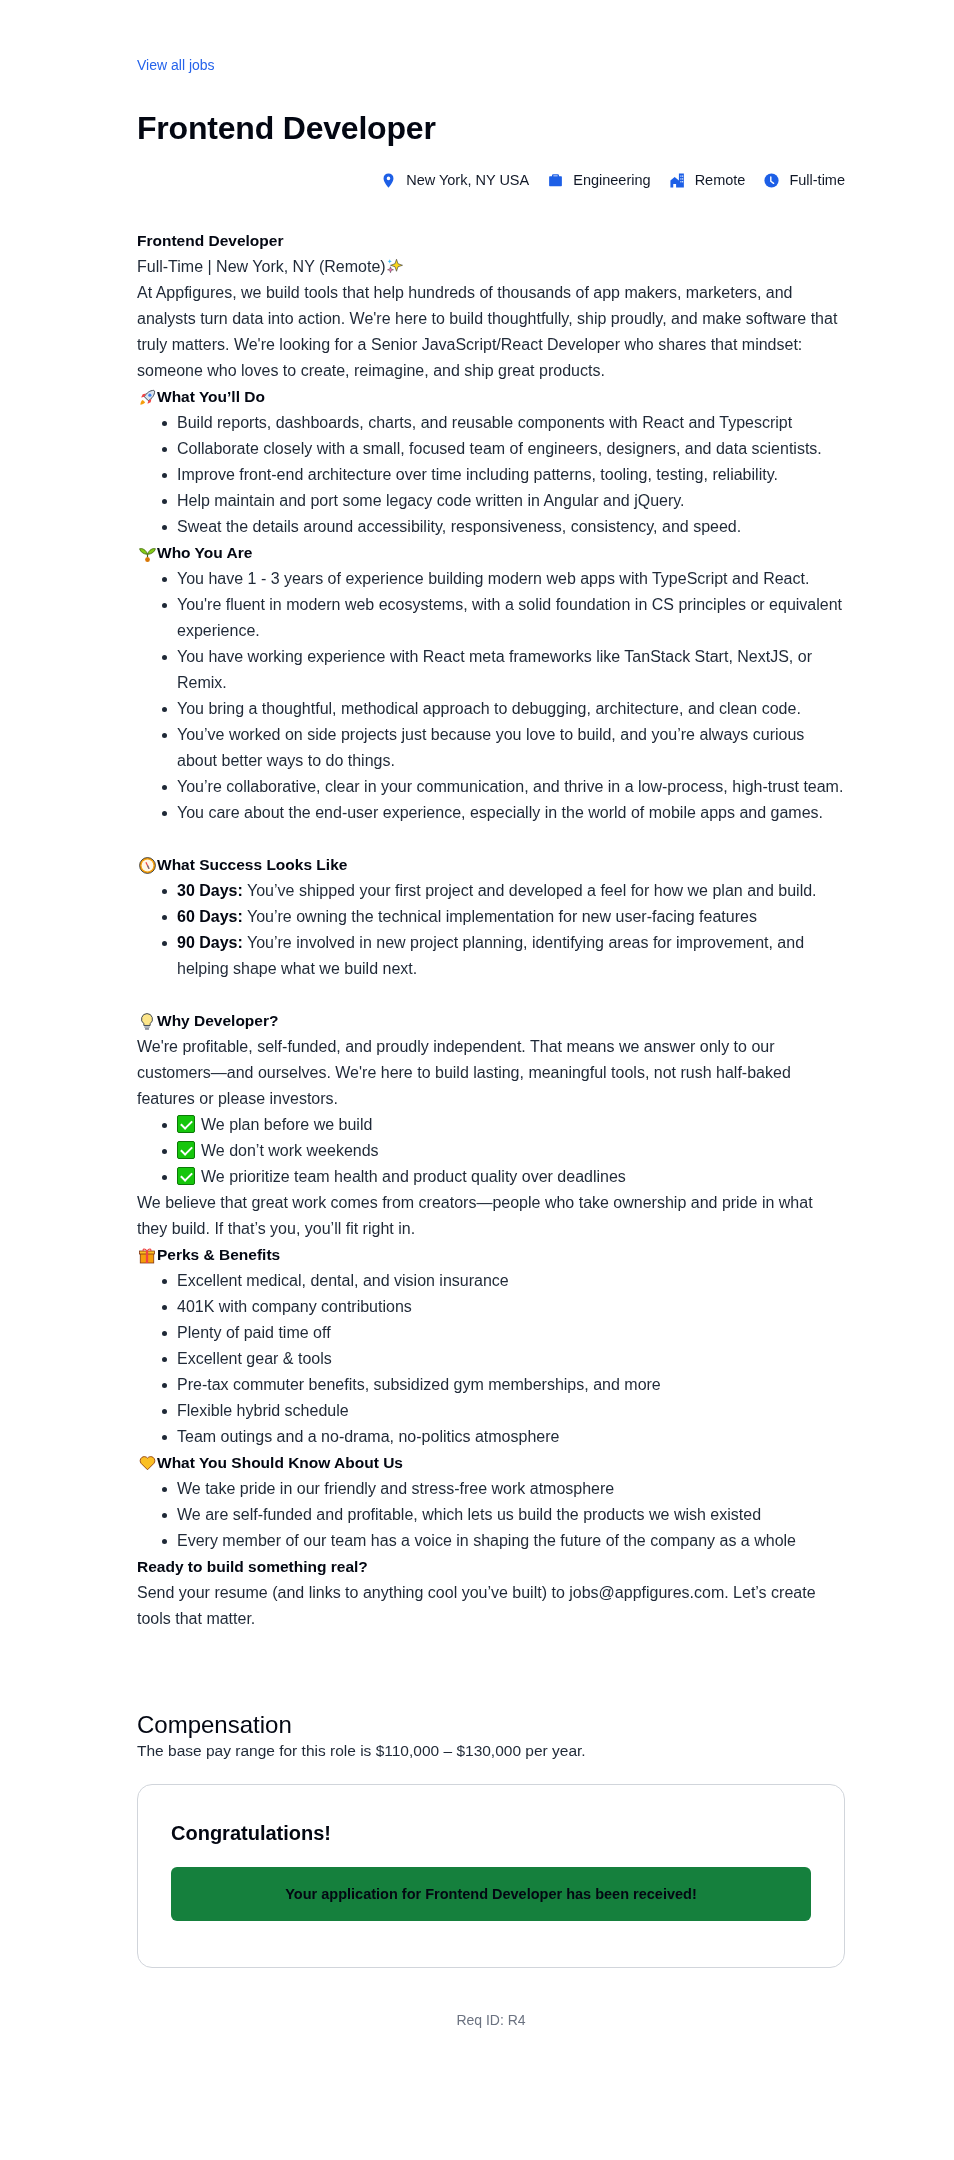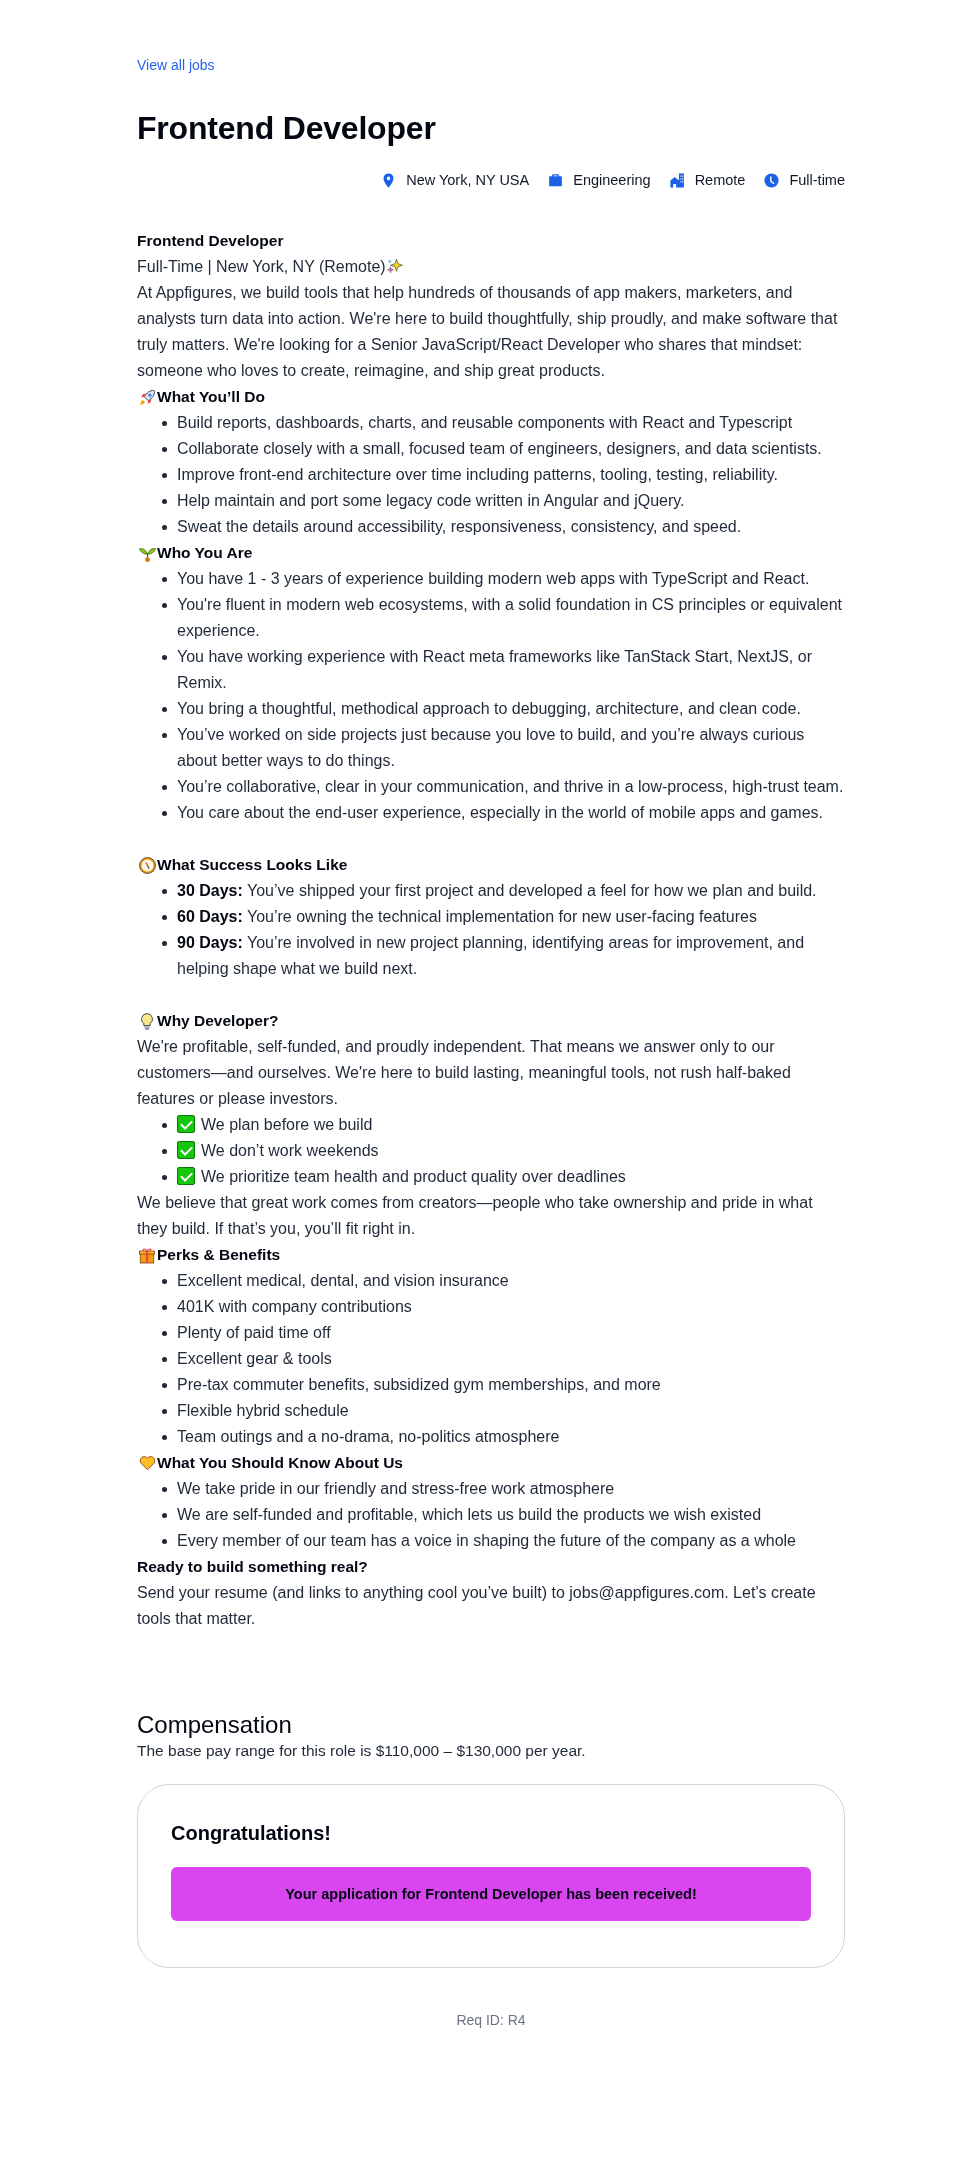--- a/index.html
+++ b/index.html
@@ -120,31 +120,31 @@
     line-height: 30px;
   }
   .comp-text {
     font-size: 15.5px;
     color: #1f2937;
     line-height: 22px;
   }
   .confirm-card {
     margin-top: 22px;
     border: 1px solid #d1d5db;
-    border-radius: 32px;
+    border-radius: 15px;
     padding: 34px 33px 46px 33px;
   }
   .confirm-title {
     font-size: 20px;
     color: #030712;
     line-height: 28px;
   }
   .confirm-banner {
     margin-top: 20px;
-    background: #d946ef;
+    background: #15803d;
     border-radius: 6px;
     height: 54px;
     display: flex;
     align-items: center;
     justify-content: center;
     font-size: 14.5px;
     font-weight: 700;
     color: #030712;
   }
   .req-id {

